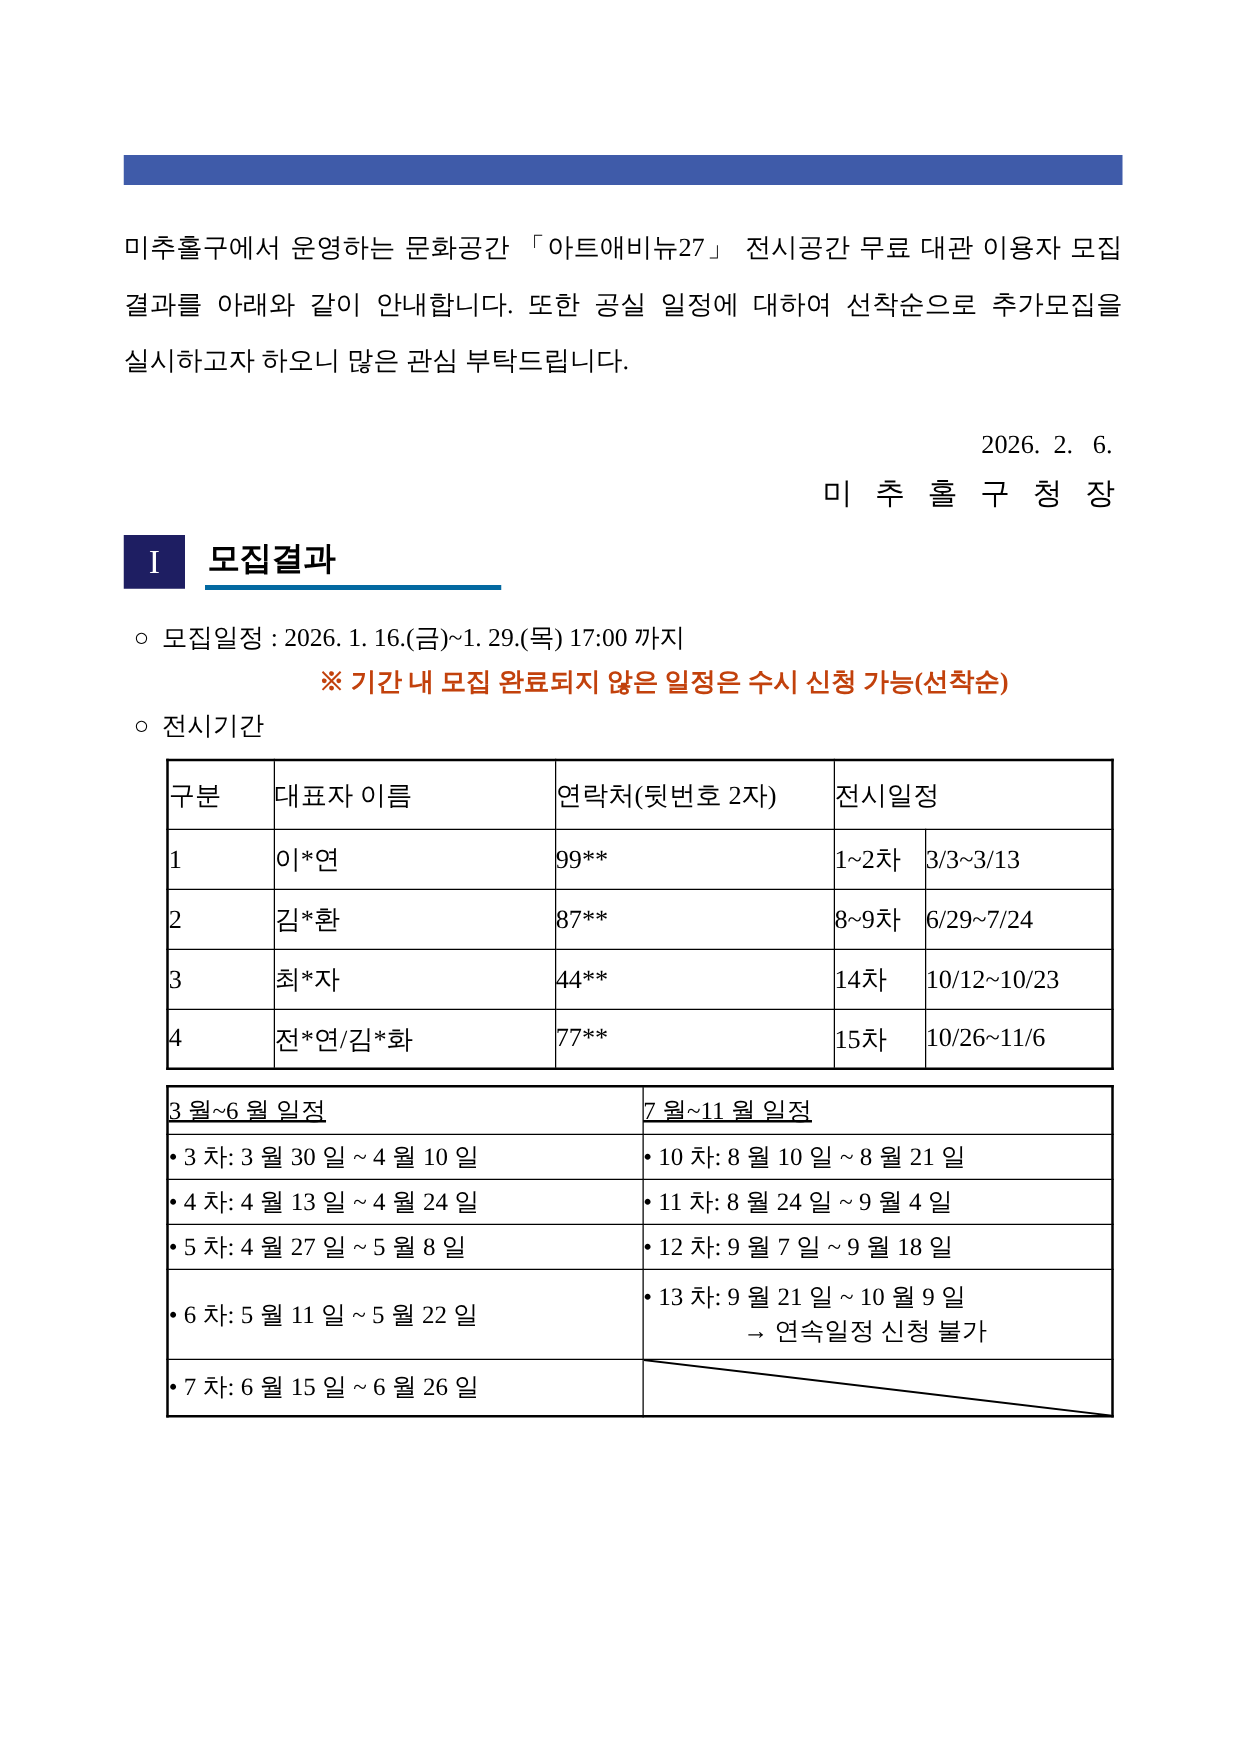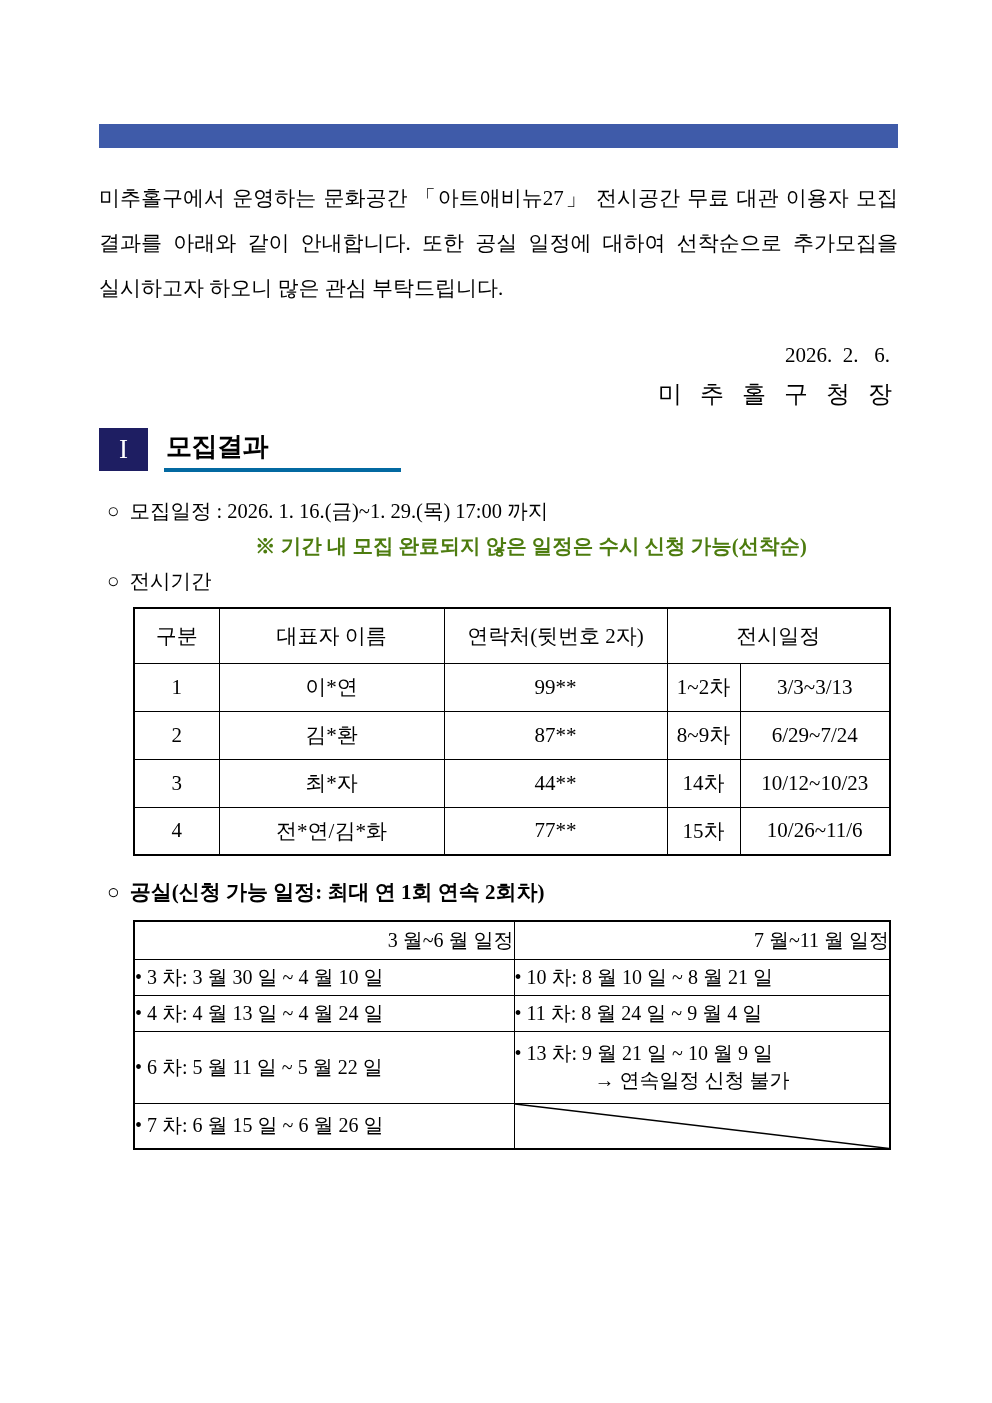--- a/index.html
+++ b/index.html
@@ -56,38 +56,38 @@
     font-family: "Liberation Sans", sans-serif;
     font-size: 26px; font-weight: 800; letter-spacing: -0.5px;
     padding-left: 2px; line-height: 36px;
   }
 
   
   .bullets { list-style: none; margin-top: 22px; padding-left: 8px; }
   .bullets li { font-size: 20.5px; line-height: 35px; }
   .bullet-glyph { font-weight: bold; margin-right: 10px; }
   .red-note {
-    color: #4d7c0f; font-weight: bold; font-size: 21px;
+    color: #c2410c; font-weight: bold; font-size: 21px;
     line-height: 35px; padding-left: 148px;
   }
   .vacancy { margin-top: 20px; padding-left: 8px; font-size: 21px; font-weight: bold; line-height: 32px; }
 
   
   table { border-collapse: collapse; margin-left: 34px; width: 756px; table-layout: fixed; }
   table, th, td { border: 1.5px solid #000; }
   table { border-width: 2px; }
   th { font-weight: normal; }
 
   .t-result { margin-top: 8px; font-size: 21px; }
-  .t-result th, .t-result td { text-align: center; vertical-align: middle; }
+  .t-result th, .t-result td { text-align: left; vertical-align: middle; }
   .t-result .hrow { height: 55px; }
   .t-result .drow { height: 48px; }
 
   .t-vac { margin-top: 12px; font-size: 20px; }
-  .t-vac th { height: 38px; text-align: right; vertical-align: middle; }
+  .t-vac th { height: 38px; text-align: left; vertical-align: middle; text-decoration: underline; }
   .t-vac td { height: 36px; text-align: left; vertical-align: middle; padding-left: 0; }
   .t-vac .tall td { height: 72px; }
   .t-vac .last td { height: 46px; }
   .t-vac .indent2 { padding-left: 80px; }
   .diag-cell { position: relative; padding: 0 !important; }
   .diag-cell svg { position: absolute; top: 0; left: 0; width: 100%; height: 100%; display: block; }
 </style>
 </head>
 <body>
 
@@ -153,40 +153,43 @@
     <tr class="drow">
       <td>4</td>
       <td>전*연/김*화</td>
       <td>77**</td>
       <td>15차</td>
       <td>10/26~11/6</td>
     </tr>
   </tbody>
     </table>
 
-  <div class="vacancy"><span class="bullet-glyph">○</span><span>공실(신청 가능 일정: 최대 연 1회 연속 2회차)</span></div>
 
   <table class="t-vac">
     <colgroup>
         <col style="width:380px">
         <col style="width:376px">
       </colgroup>
     <tbody>
         <tr>
       <th>3 월~6 월 일정</th>
       <th>7 월~11 월 일정</th>
     </tr>
     <tr>
       <td>• 3 차: 3 월 30 일 ~ 4 월 10 일</td>
       <td>• 10 차: 8 월 10 일 ~ 8 월 21 일</td>
     </tr>
     <tr>
       <td>• 4 차: 4 월 13 일 ~ 4 월 24 일</td>
       <td>• 11 차: 8 월 24 일 ~ 9 월 4 일</td>
     </tr>
+    <tr>
+      <td>• 5 차: 4 월 27 일 ~ 5 월 8 일</td>
+      <td>• 12 차: 9 월 7 일 ~ 9 월 18 일</td>
+    </tr>
     <tr class="tall">
       <td>• 6 차: 5 월 11 일 ~ 5 월 22 일</td>
       <td>
         <div>• 13 차: 9 월 21 일 ~ 10 월 9 일</div>
         <div class="indent2">→  연속일정 신청 불가</div>
       </td>
     </tr>
     <tr class="last">
       <td>• 7 차: 6 월 15 일 ~ 6 월 26 일</td>
       <td class="diag-cell">

